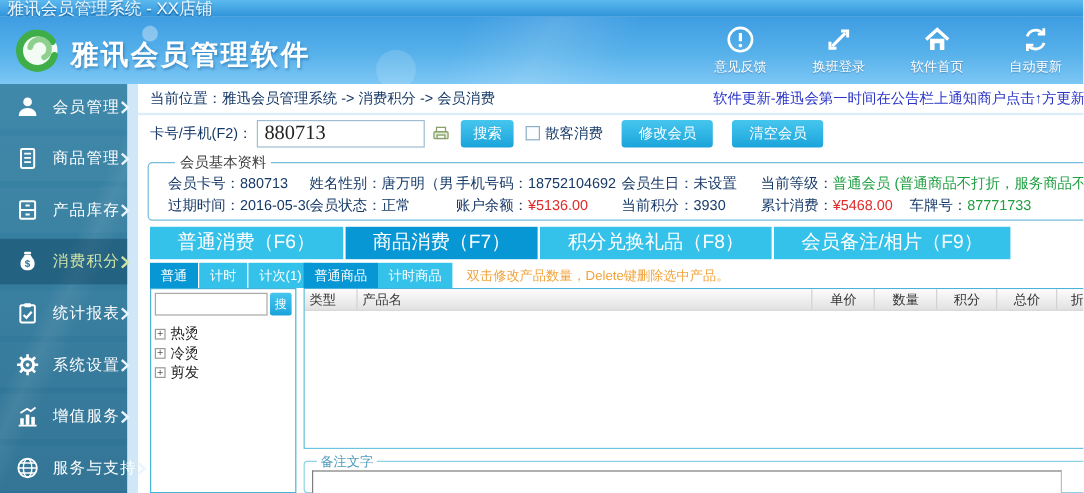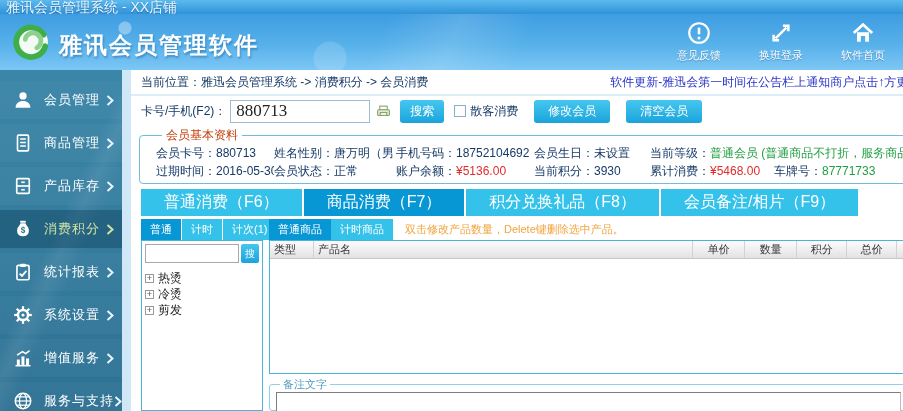--- a/index.html
+++ b/index.html
@@ -22,21 +22,21 @@
   .logo-text { color:#fff; font-size:23px; font-weight:bold; letter-spacing:2px;
     text-shadow:1px 2px 2px rgba(0,60,120,.35); }
   .header-actions { position:absolute; right:8px; top:6px; display:flex; gap:18px; }
   .h-action { width:64px; display:flex; flex-direction:column; align-items:center; gap:2px;
     color:#fff; font-size:11px; cursor:pointer; text-shadow:0 1px 1px rgba(0,40,90,.35); }
 
   
   .bodyrow { display:flex; height:341px; }
 
   
-  .sidebar { width:122px; background:linear-gradient(180deg,#3a86a8,#2e7193); padding-top:11px; position:relative;
+  .sidebar { width:106px; background:linear-gradient(180deg,#3a86a8,#2e7193); position:relative;
     background-image:linear-gradient(115deg, rgba(255,255,255,0) 46%, rgba(255,255,255,.07) 52%, rgba(255,255,255,0) 60%),
       linear-gradient(180deg,#3a86a8,#2e7193); }
   .side-item { height:38px; margin-bottom:5px; display:flex; align-items:center; padding:0 8px 0 10px;
     color:#fff; font-size:13px; cursor:pointer; background:rgba(255,255,255,.03); }
   .side-item.active { background:rgba(10,55,85,.38); color:#cfe3a5; }
   .side-icon { width:26px; display:flex; justify-content:center; margin-right:8px; flex:none; }
   .side-label { flex:1; letter-spacing:1px; white-space:nowrap; }
   .side-chev { flex:none; display:flex; }
 
   
@@ -52,21 +52,21 @@
   .reader-icon { margin-left:6px; display:flex; }
   .btn { border:none; background:linear-gradient(180deg,#45c6ee,#1ba4db); color:#fff; font-size:12px;
     border-radius:3px; padding:3px 10px; margin-left:9px; cursor:pointer; font-family:inherit; white-space:nowrap; }
   .checkbox { width:12px; height:12px; border:1px solid #8ab0c8; background:#fdfdfd; margin-left:10px; flex:none; cursor:pointer; }
   .walkin-label { margin-left:4px; color:#173a68; }
   .btn.big { padding:3px 14px; margin-left:16px; }
 
   
   fieldset.member { flex:none; margin:1px 8px 0 8px; border:1px solid #74bcdb; border-radius:4px;
     padding:0 4px 3px 16px; }
-  fieldset.member legend { font-size:12px; color:#c2410c; padding:0 4px; margin-left:6px; }
+  fieldset.member legend { font-size:12px; color:#404040; padding:0 4px; margin-left:6px; }
   .mrow { display:flex; font-size:12px; line-height:18px; color:#173a68; white-space:nowrap; }
   .mcell { display:flex; overflow:hidden; }
   .mc0{width:118px} .mc1{width:122px} .mc2{width:138px} .mc3{width:116px} .mc4{width:124px} .mcflex{flex:1}
   .val.red { color:#e02b2b; }
   .val.green { color:#1e9e40; }
 
   
   .tabs { flex:none; display:flex; gap:2px; padding:5px 0 0 10px; }
   .tab { background:#35c2ea; color:#fff; font-size:16px; padding:3px 23px; cursor:pointer; white-space:nowrap; }
   .tab.active { background:#0897d5; }
@@ -149,20 +149,31 @@
         <span>换班登录</span>
       </div>
       <div class="h-action">
         <span style="display:flex">
           <svg width="26" height="26" viewBox="0 0 24 24">
             <path d="M3.5 12 L12 4.2 L20.5 12" fill="none" stroke="#fff" stroke-width="2.6"></path>
             <path d="M6.5 11.3 V20 H10 V14.8 H14 V20 H17.5 V11.3 Z" fill="#fff"></path>
           </svg>
         </span>
         <span>软件首页</span>
+      </div>
+      <div class="h-action">
+        <span style="display:flex">
+          <svg width="26" height="26" viewBox="0 0 24 24">
+            <path d="M5.5 9.5 a7 7 0 0 1 12 -2.2" fill="none" stroke="#fff" stroke-width="2.2"></path>
+            <path d="M18.3 3.2 v4.6 h-4.6" fill="none" stroke="#fff" stroke-width="2.2"></path>
+            <path d="M18.5 14.5 a7 7 0 0 1 -12 2.2" fill="none" stroke="#fff" stroke-width="2.2"></path>
+            <path d="M5.7 20.8 v-4.6 h4.6" fill="none" stroke="#fff" stroke-width="2.2"></path>
+          </svg>
+        </span>
+        <span>自动更新</span>
       </div>
     </div>
   </div>
 
   <div class="bodyrow">
     <aside class="sidebar">
 
       <div class="side-item">
         <span class="side-icon">
           <svg width="22" height="22" viewBox="0 0 20 20">

